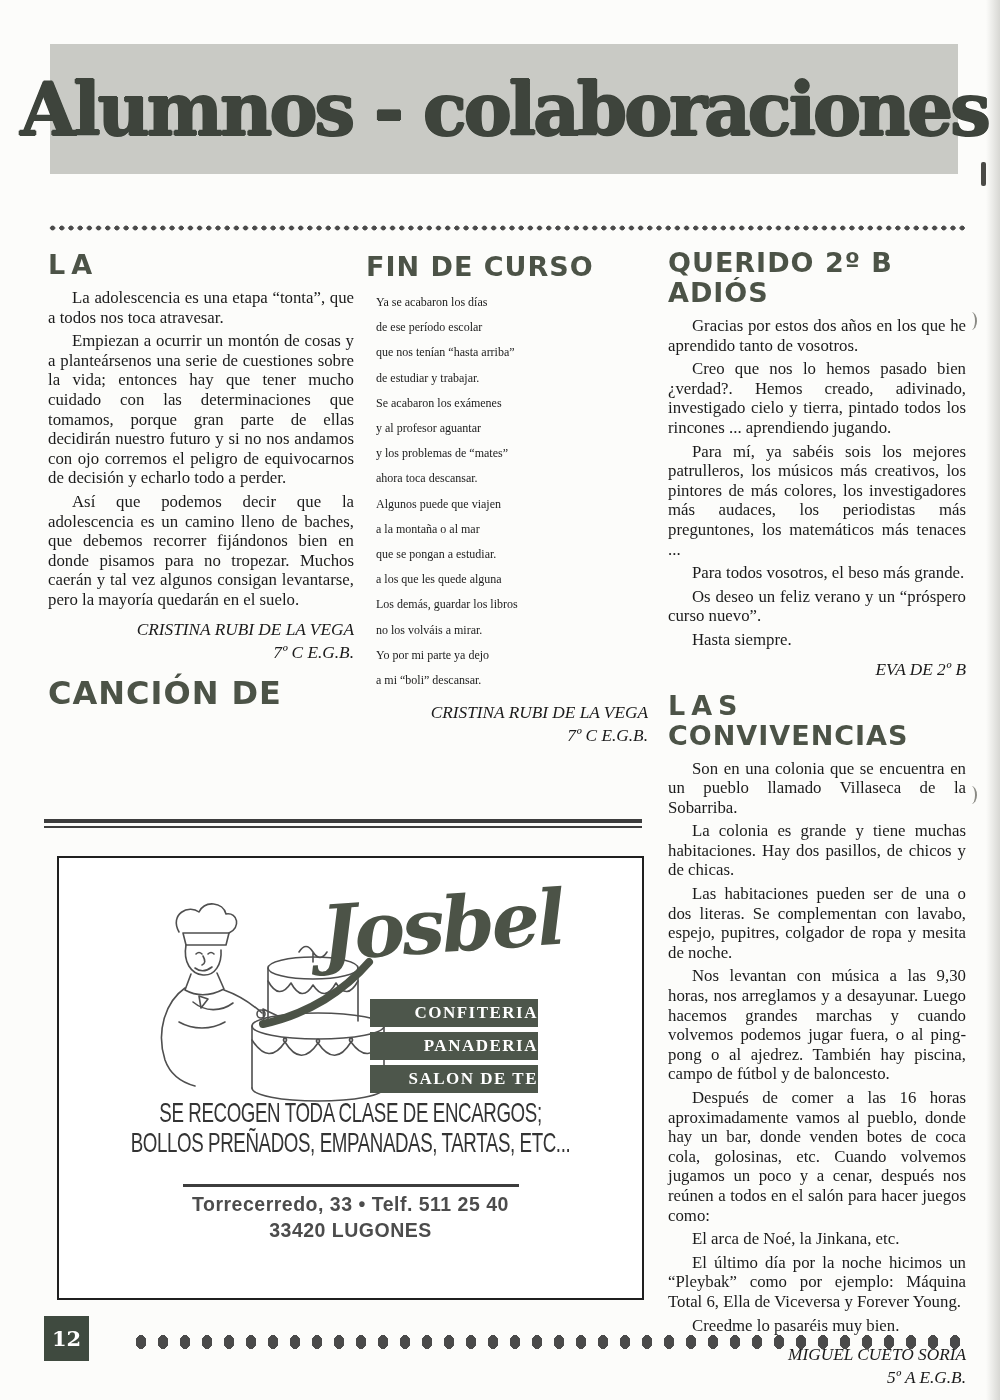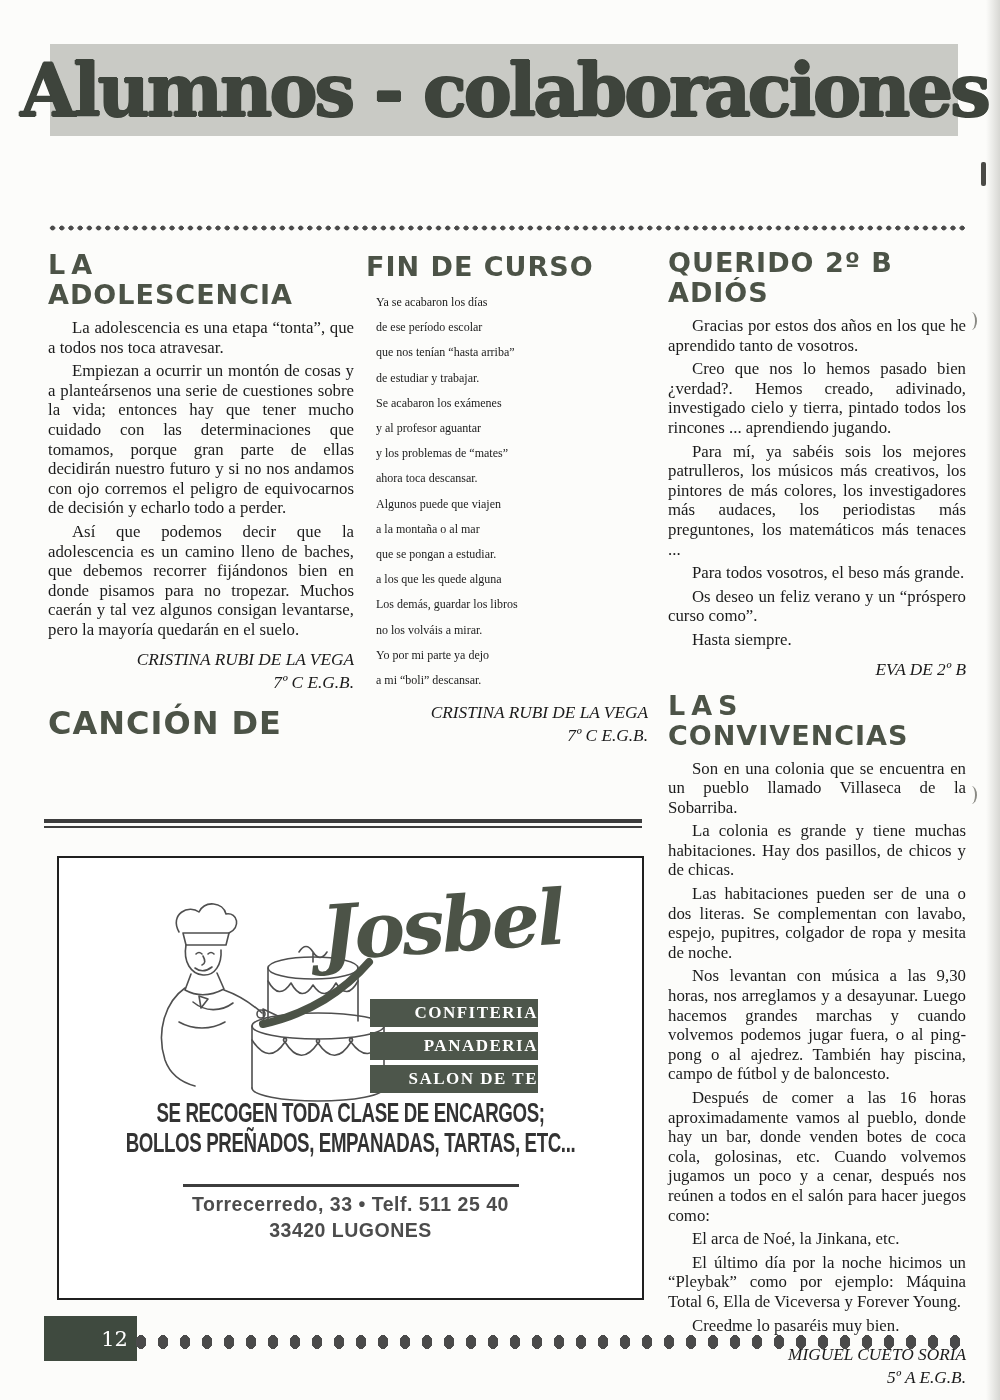--- a/index.html
+++ b/index.html
@@ -6,21 +6,21 @@
     --banner_bg:#c9cac5; --banner_text:#3e443c; --heading:#4c5347; --body_text:#1b1b1b;
     --badge_bg:#4d564b; --badge_text:#ffffff; --pagenum_bg:#3f4a3f; --dot:#4a4a4a;
     --ad_border:#1f1f1f; --rule:#3d3d3d;
   }
   html,body{margin:0;padding:0;}
   body{width:1000px;height:1400px;background:#fcfcfa;position:relative;overflow:hidden;
        font-family:"Liberation Serif",serif;color:var(--body_text);}
   .page{position:absolute;inset:0;}
 
   
-  .banner{position:absolute;left:50px;top:44px;width:908px;height:92px;background:var(--banner_bg);
+  .banner{position:absolute;left:50px;top:44px;width:908px;height:130px;background:var(--banner_bg);
           display:flex;align-items:center;justify-content:center;}
   .banner-text{font-family:"DejaVu Serif",serif;font-weight:bold;font-size:72px;color:var(--banner_text);
           letter-spacing:-3px;white-space:nowrap;
           text-shadow:1px 0 var(--banner_text),-1px 0 var(--banner_text),0 1px var(--banner_text),0 -1px var(--banner_text);}
 
   
   .dotted-rule{position:absolute;background-repeat:repeat-x;}
   .dotted-rule.top{left:48px;top:224px;width:918px;height:8px;
           background-image:radial-gradient(circle,var(--dot) 2.3px,transparent 2.7px);background-size:9.2px 8px;}
   .dotted-rule.bottom{left:130px;top:1334px;width:835px;height:16px;
@@ -51,30 +51,30 @@
   
   .ad{position:absolute;left:57px;top:856px;width:583px;height:440px;border:2px solid var(--ad_border);background:#fff;}
   .chef{position:absolute;left:80px;top:42px;}
   .josbel{position:absolute;left:262px;top:30px;font-family:"DejaVu Serif",serif;font-style:italic;font-weight:bold;
           font-size:76px;color:var(--heading);letter-spacing:-3px;transform:rotate(-4deg);line-height:1;}
   .swash{position:absolute;left:198px;top:96px;}
   .badges{position:absolute;left:311px;top:141px;width:140px;}
   .badge{width:168px;height:28px;line-height:28px;margin-bottom:5px;background:var(--badge_bg);color:var(--badge_text);
          font-family:"Liberation Serif",serif;font-weight:bold;font-size:17px;letter-spacing:1.5px;text-align:right;}
   .tagline{position:absolute;left:0;top:240px;width:100%;text-align:center;font-family:"Liberation Sans",sans-serif;
-           font-weight:bold;color:#333;}
+           font-weight:normal;color:#333;}
   .tagline div{font-size:24px;line-height:30px;letter-spacing:-0.5px;transform:scale(0.78,1.12);}
   .ad-rule{position:absolute;left:124px;top:326px;width:336px;border-top:3.5px solid var(--rule);}
   .address{position:absolute;left:0;top:333px;width:100%;text-align:center;font-family:"Liberation Sans",sans-serif;
            font-weight:bold;font-size:19.5px;line-height:26px;color:#4c4c4c;letter-spacing:0.5px;}
 
   
   .pagenum{position:absolute;left:44px;top:1316px;width:45px;height:45px;background:var(--pagenum_bg);
-           color:#fff;font-family:"DejaVu Serif",serif;font-weight:normal;font-size:21px;
-           display:flex;align-items:center;justify-content:center;padding-left:48px;}
+           color:#fff;font-family:"DejaVu Serif",serif;font-weight:bold;font-size:21px;
+           display:flex;align-items:center;justify-content:center;}
 
   
   .scan-band{position:absolute;right:0;top:0;width:14px;height:1400px;
              background:linear-gradient(to right,rgba(120,120,112,0),rgba(120,120,112,0.28));}
   .scan-tick{position:absolute;left:981px;top:162px;width:5px;height:24px;background:#4a4a46;border-radius:2px;}
   .scan-paren{position:absolute;width:7px;height:18px;border-right:2px solid #8a8a84;border-radius:0 60% 60% 0/0 50% 50% 0;}
   .scan-paren.a{left:968px;top:312px;}
   .scan-paren.b{left:968px;top:786px;}
 
   svg .ln{fill:none;stroke:#4f4f4f;stroke-width:1.6;stroke-linecap:round;stroke-linejoin:round;}
@@ -86,21 +86,20 @@
 
   <div class="banner">
     <div class="banner-text">Alumnos - colaboraciones</div>
   </div>
 
   <div class="dotted-rule top"></div>
 
   <section class="col" id="col1">
     <h2 class="t">
       <span class="t-line sp">LA</span>
-      <span class="t-line">ADOLESCENCIA</span>
     </h2>
     <p>La adolescencia es una etapa “tonta”, que a todos nos toca atravesar.</p>
     <p>Empiezan a ocurrir un montón de cosas y a planteársenos una serie de cuestiones sobre la vida; entonces hay que tener mucho cuidado con las determinaciones que tomamos, porque gran parte de ellas decidirán nuestro futuro y si no nos andamos con ojo corremos el peligro de equivocarnos de decisión y echarlo todo a perder.</p>
     <p>Así que podemos decir que la adolescencia es un camino lleno de baches, que debemos recorrer fijándonos bien en donde pisamos para no tropezar. Muchos caerán y tal vez algunos consigan levantarse, pero la mayoría quedarán en el suelo.</p>
     <div class="sig">
       <div>CRISTINA RUBI DE LA VEGA</div>
       <div>7º C  E.G.B.</div>
     </div>
     <h2 class="t cancion">CANCIÓN DE</h2>
   </section>
@@ -133,21 +132,21 @@
 
   <section class="col" id="col3">
     <h2 class="t">
       <span class="t-line">QUERIDO 2º B</span>
       <span class="t-line">ADIÓS</span>
     </h2>
     <p>Gracias por estos dos años en los que he aprendido tanto de vosotros.</p>
     <p>Creo que nos lo hemos pasado bien ¿verdad?. Hemos creado, adivinado, investigado cielo y tierra, pintado todos los rincones ... aprendiendo jugando.</p>
     <p>Para mí, ya sabéis sois los mejores patrulleros, los músicos más creativos, los pintores de más colores, los investigadores más audaces, los periodistas más preguntones, los matemáticos más tenaces ...</p>
     <p>Para todos vosotros, el beso más grande.</p>
-    <p>Os deseo un feliz verano y un “próspero curso como”.</p>
+    <p>Os deseo un feliz verano y un “próspero curso nuevo”.</p>
     <p>Hasta siempre.</p>
     <div class="sig">
       <div>EVA DE 2º B</div>
     </div>
     <h2 class="t mt">
       <span class="t-line sp">LAS</span>
       <span class="t-line">CONVIVENCIAS</span>
     </h2>
     <p>Son en una colonia que se encuentra en un pueblo llamado Villaseca de la Sobarriba.</p>
     <p>La colonia es grande y tiene muchas habitaciones. Hay dos pasillos, de chicos y de chicas.</p>

